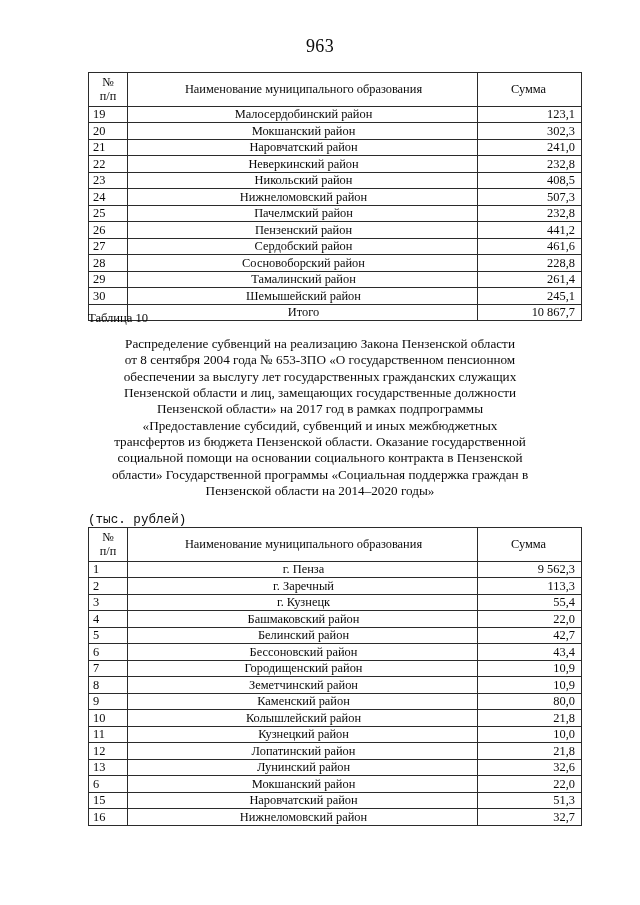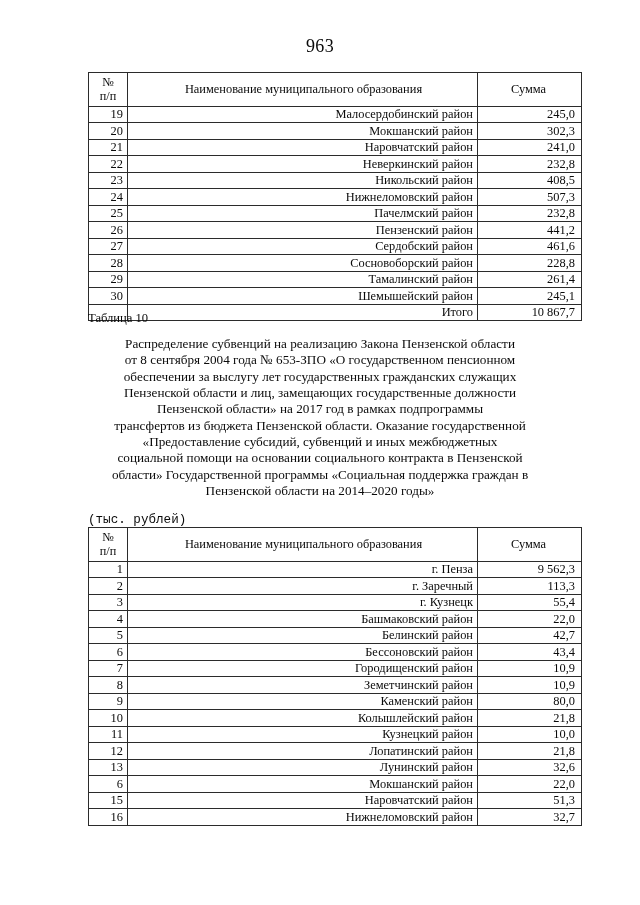--- a/index.html
+++ b/index.html
@@ -45,22 +45,22 @@
     border: 1px solid #2b2b2b;
     padding: 0px 4px;
     font-weight: normal;
     line-height: 1.18;
     vertical-align: middle;
   }
   .doc-table th {
     text-align: center;
     height: 15px;
   }
-  .col-num   { width: 30px;  text-align: right; }
-  .col-name  { width: 339px; text-align: right; padding-left: 6px !important; }
+  .col-num   { width: 30px;  text-align: left; }
+  .col-name  { width: 339px; text-align: center; padding-left: 6px !important; }
   .col-sum   { width: 93px;  text-align: right; padding-right: 6px !important; }
 
   .doc-table tbody td { height: 15.5px; }
 
   .hdr-numname {
     line-height: 1.05;
     font-size: 12.2px;
     padding-top: 2px !important;
     padding-bottom: 2px !important;
   }
@@ -118,21 +118,21 @@
             <span>п/п</span>
           </th>
           <th class="col-name">Наименование муниципального образования</th>
           <th class="col-sum" style="text-align:center">Сумма</th>
         </tr>
       </thead>
       <tbody id="t1body">
           <tr>
             <td class="col-num">19</td>
             <td class="col-name">Малосердобинский район</td>
-            <td class="col-sum">245,0</td>
+            <td class="col-sum">123,1</td>
           </tr>
           <tr>
             <td class="col-num">20</td>
             <td class="col-name">Мокшанский район</td>
             <td class="col-sum">302,3</td>
           </tr>
           <tr>
             <td class="col-num">21</td>
             <td class="col-name">Наровчатский район</td>
             <td class="col-sum">241,0</td>
@@ -192,22 +192,22 @@
   </div>
 
   <div class="table-label label-tab10">Таблица 10</div>
 
   <div class="title-block" id="titleblock">
       <span class="ln">Распределение субвенций на реализацию Закона Пензенской области</span>
       <span class="ln">от 8 сентября 2004 года № 653-ЗПО «О государственном пенсионном</span>
       <span class="ln">обеспечении за выслугу лет государственных гражданских служащих</span>
       <span class="ln">Пензенской области и лиц, замещающих государственные должности</span>
       <span class="ln">Пензенской области» на 2017 год в рамках подпрограммы</span>
+      <span class="ln">«Предоставление субсидий, субвенций и иных межбюджетных</span>
       <span class="ln">трансфертов из бюджета Пензенской области. Оказание государственной</span>
-      <span class="ln">«Предоставление субсидий, субвенций и иных межбюджетных</span>
       <span class="ln">социальной помощи на основании социального контракта в Пензенской</span>
       <span class="ln">области» Государственной программы «Социальная поддержка граждан в</span>
       <span class="ln">Пензенской области на 2014–2020 годы»</span>
     </div>
 
   <div class="table-label label-units">(тыс. рублей)</div>
 
   <div class="table2-wrap">
     <table class="doc-table">
       <thead>

